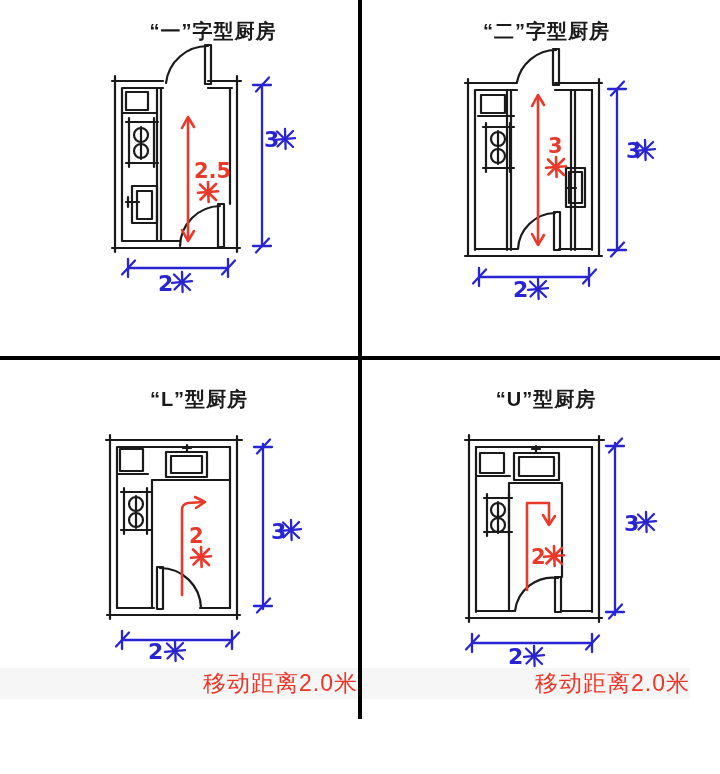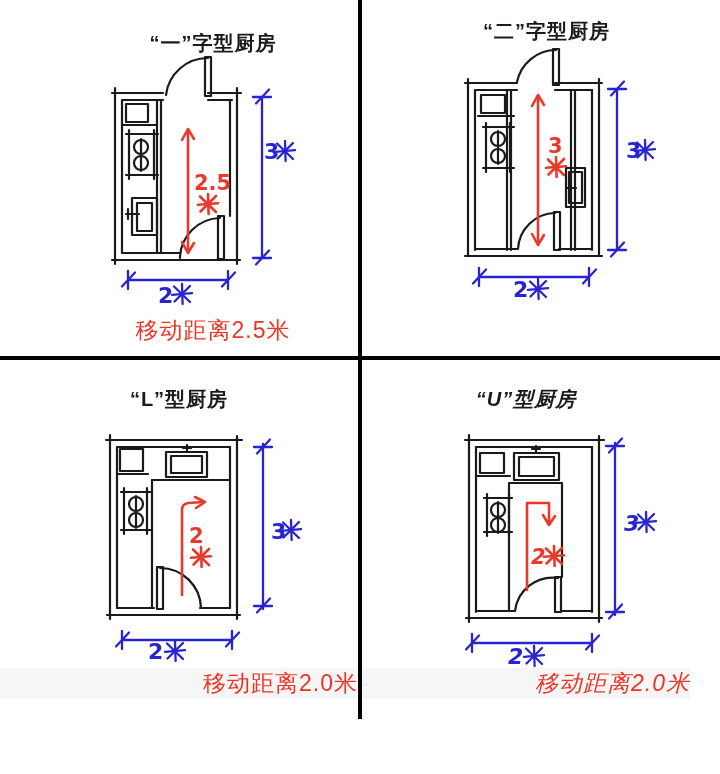--- a/index.html
+++ b/index.html
@@ -2,28 +2,28 @@
 <html><head>
 <meta charset="utf-8">
 <style>
   html,body{margin:0;padding:0;background:#fff;}
   #stage{position:relative;width:720px;height:774px;background:#ffffff;overflow:hidden;
          font-family:"Liberation Sans","DejaVu Sans",sans-serif;}
   .divider{position:absolute;background:#000;}
   #divider-v{left:358px;top:0;width:4px;height:719px;}
   #divider-h{left:0;top:356px;width:720px;height:4px;}
   .quadrant{position:absolute;}
-  #q1{left:0;   top:0;   width:426px;height:356px;margin-top:12px;}
+  #q1{left:0;   top:0;   width:426px;height:356px;}
   #q2{left:362px;top:0;  width:369px;height:356px;}
   #q3{left:0;   top:360px;width:358px;height:414px;}
-  #q4{left:362px;top:360px;width:328px;height:414px;font-style:italic;}
+  #q4{left:362px;top:360px;width:328px;height:414px;}
   .q-title{position:absolute;left:0;width:100%;text-align:center;
            font-size:20px;font-weight:bold;color:#1a1a1a;letter-spacing:1px;}
   #q1 .q-title,#q2 .q-title{top:18px;}
-  #q3 .q-title,#q4 .q-title{top:26px;}
+  #q3 .q-title,#q4 .q-title{top:26px;padding-left:20px;}
   .q-caption{position:absolute;left:0;width:100%;text-align:center;
              font-size:23px;color:#ee3426;letter-spacing:1px;}
   #q1 .q-caption,#q2 .q-caption{top:303px;}
   #q3 .q-caption,#q4 .q-caption{top:308px;background:rgba(0,0,0,0.035);text-align:right;}
   svg.plan{position:absolute;left:0;top:0;}
   .ink{stroke:#1a1a1a;fill:none;stroke-width:2.2;stroke-linecap:round;stroke-linejoin:round;}
   .red-stroke{stroke:#e8392b;fill:none;stroke-width:2.6;stroke-linecap:round;stroke-linejoin:round;}
   .blue-stroke{stroke:#2824d2;fill:none;stroke-width:2.3;stroke-linecap:round;}
   text.hand{font-family:"DejaVu Sans",sans-serif;font-weight:bold;}
   .hand-red{fill:#e8392b;font-size:21px;}
@@ -112,21 +112,20 @@
         <use href="#mi" x="285" y="139" class="blue-stroke"></use>
       </g>
       <g>
         <path class="blue-stroke" d="M128,268 H228"></path>
         <use href="#tick-h" x="128" y="268" class="blue-stroke"></use>
         <use href="#tick-h" x="228" y="268" class="blue-stroke"></use>
         <text class="hand hand-blue" x="158" y="291">2</text>
         <use href="#mi" x="182" y="282" class="blue-stroke"></use>
       </g>
     </svg>
-    <div class="q-caption">移动距离2.5米</div>
   </div>
 
   <div id="q2" class="quadrant">
     <div class="q-title">“二”字型厨房</div>
     <svg class="plan" width="358" height="356" viewBox="0 0 358 356">
       <g class="ink">
         <path d="M103,83 H155 M193,83 H240"></path>
         <path d="M114,90 H155 M193,90 H230"></path>
         <path d="M106,79 V256"></path>
           <path d="M113,90 V250"></path>

